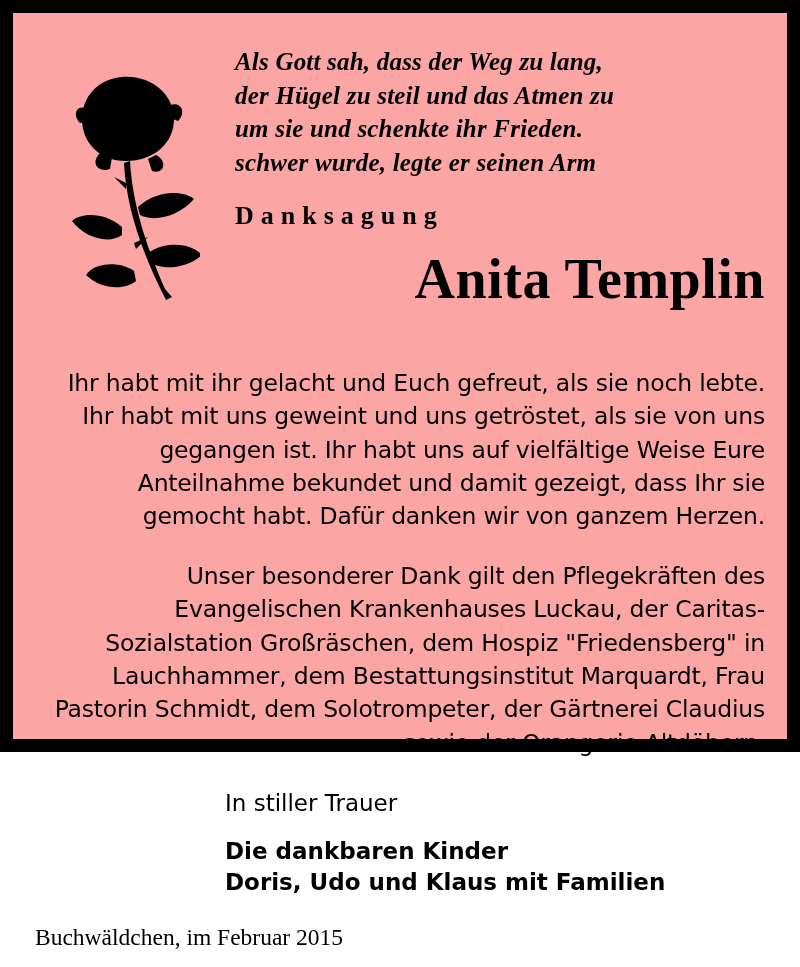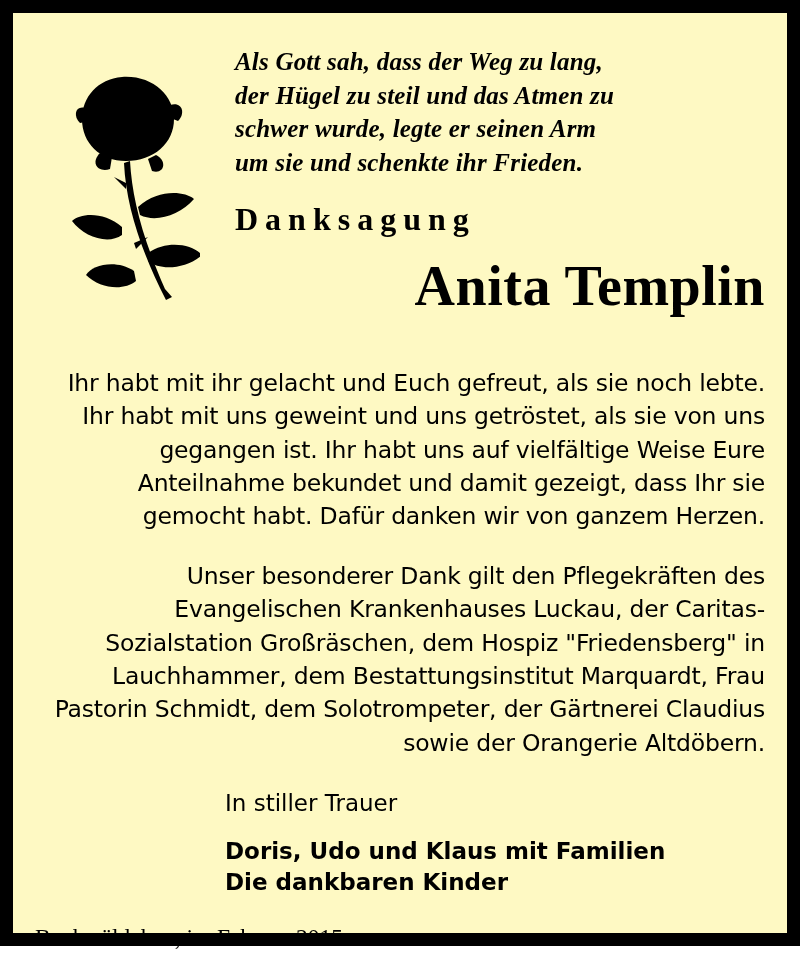--- a/index.html
+++ b/index.html
@@ -10,23 +10,23 @@
   body {
     width: 800px;
     height: 967px;
     font-family: "Liberation Serif", serif;
     color: #000000;
     overflow: hidden;
   }
   .notice {
     box-sizing: border-box;
     width: 800px;
-    height: 946px;
+    height: 752px;
     border: 13px solid #000000;
-    background: #fef9c3;
+    background: #fca5a5;
     padding: 14px 22px 10px 22px;
     position: relative;
   }
   .top-area {
     position: relative;
     min-height: 310px;
   }
   .rose {
     position: absolute;
     left: 25px;
@@ -41,21 +41,21 @@
     font-weight: bold;
     font-size: 25px;
     line-height: 1.34;
     letter-spacing: 0.2px;
   }
   .verse div { white-space: nowrap; }
   .danksagung {
     margin-left: 200px;
     margin-top: 22px;
     font-weight: bold;
-    font-size: 32px;
+    font-size: 26px;
     letter-spacing: 7px;
   }
   .name {
     text-align: right;
     font-weight: bold;
     font-size: 56px;
     margin-top: 16px;
     margin-left: 10px;
     letter-spacing: 0.5px;
   }
@@ -124,35 +124,35 @@
 
           <path d="M66 126 L54 120 L66 132 Z"></path>
           <path d="M74 186 L88 180 L76 192 Z"></path>
         </g>
       </svg>
     </span>
 
     <div class="verse">
       <div>Als Gott sah, dass der Weg zu lang,</div>
       <div>der Hügel zu steil und das Atmen zu</div>
+      <div>um sie und schenkte ihr Frieden.</div>
       <div>schwer wurde, legte er seinen Arm</div>
-      <div>um sie und schenkte ihr Frieden.</div>
     </div>
 
     <div class="danksagung">Danksagung</div>
 
     <div class="name">Anita Templin</div>
   </div>
 
   <div class="para first">Ihr habt mit ihr gelacht und Euch gefreut, als sie noch lebte. Ihr habt mit uns geweint und uns getröstet, als sie von uns gegangen ist. Ihr habt uns auf vielfältige Weise Eure Anteilnahme bekundet und damit gezeigt, dass Ihr sie gemocht habt. Dafür danken wir von ganzem Herzen.</div>
 
   <div class="para">Unser besonderer Dank gilt den Pflegekräften des Evangelischen Krankenhauses Luckau, der Caritas-Sozialstation Großräschen, dem Hospiz "Friedensberg" in Lauchhammer, dem Bestattungsinstitut Marquardt, Frau Pastorin Schmidt, dem Solotrompeter, der Gärtnerei Claudius sowie der Orangerie Altdöbern.</div>
 
   <div class="closing">In stiller Trauer</div>
 
   <div class="signers">
+    <div>Die dankbaren Kinder</div>
     <div>Doris, Udo und Klaus mit Familien</div>
-    <div>Die dankbaren Kinder</div>
   </div>
 
   <div class="place">Buchwäldchen, im Februar 2015</div>
 
 </div>
 
 </body></html>

